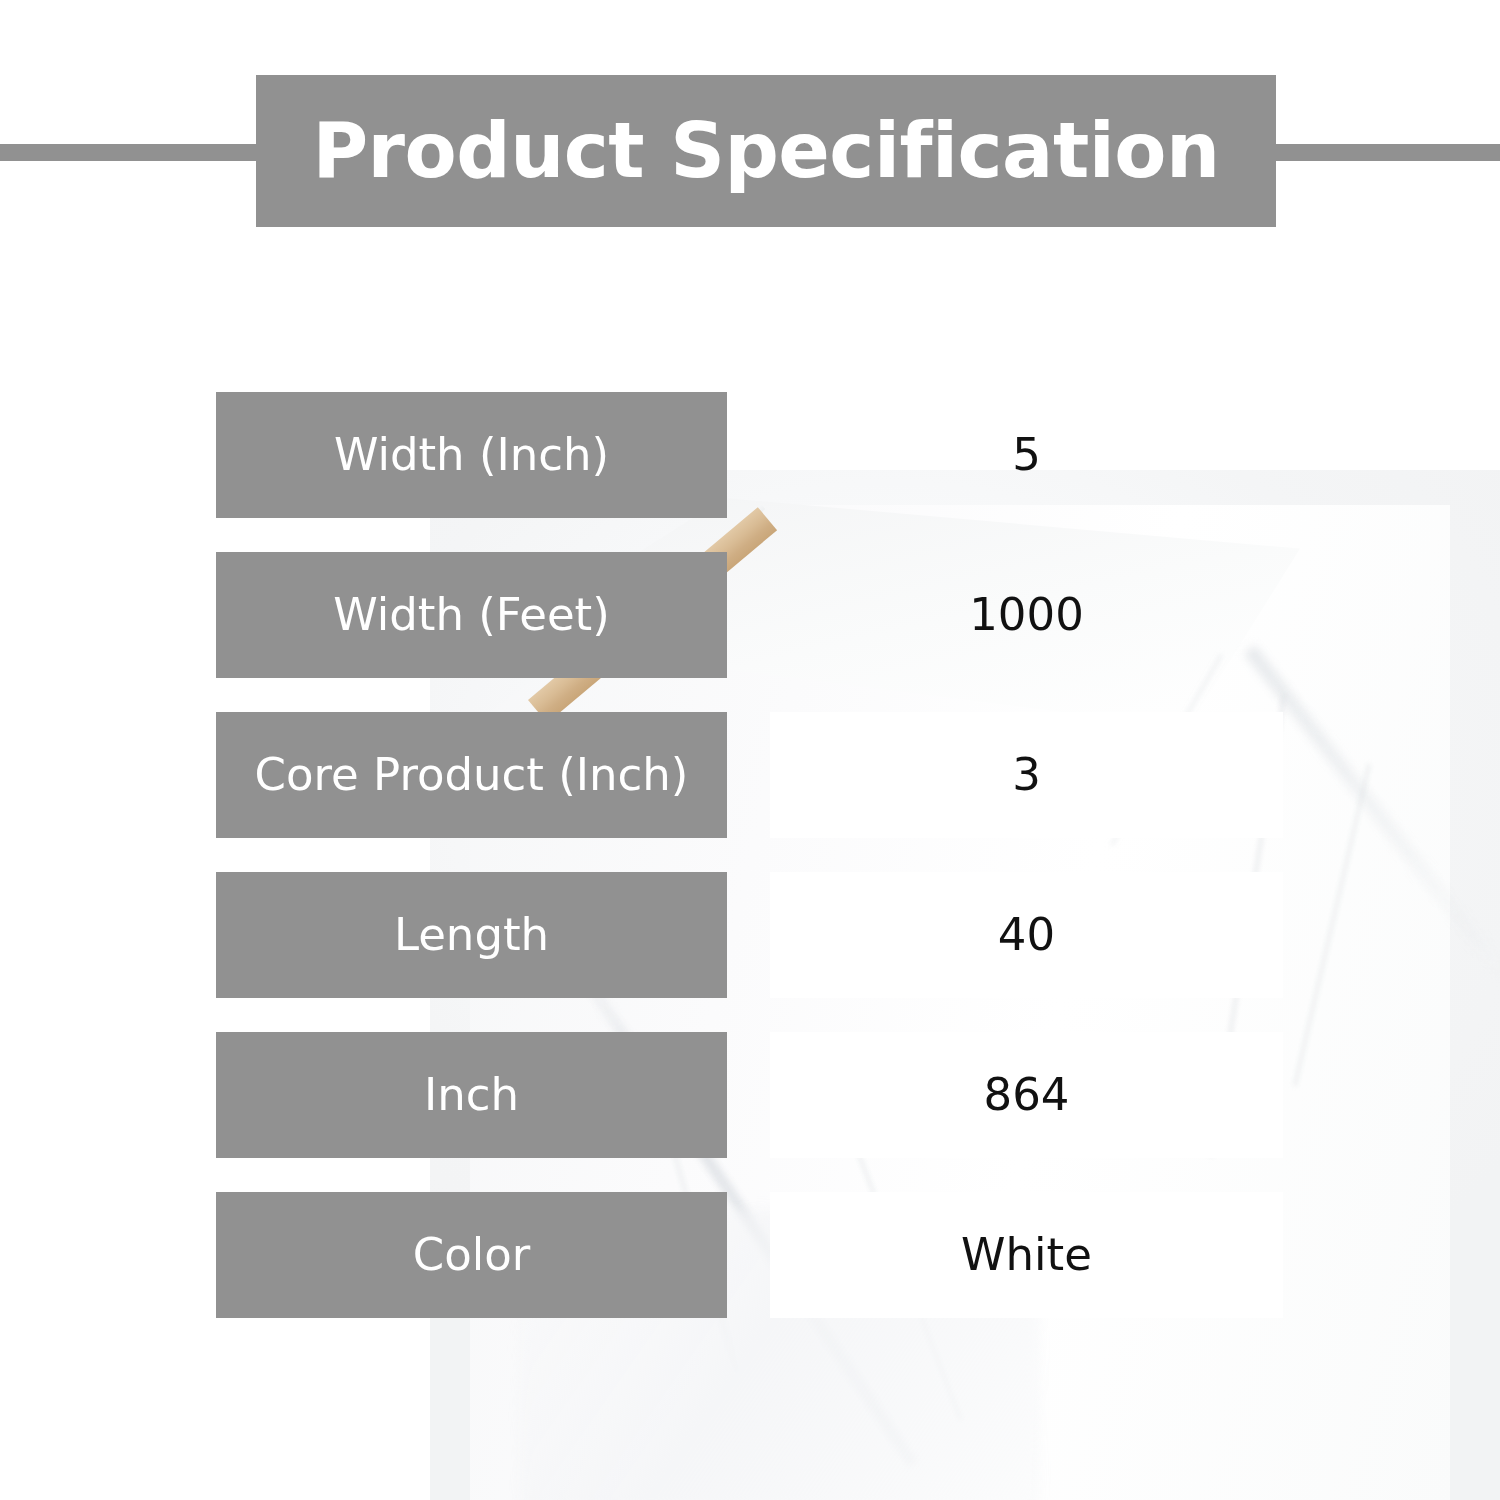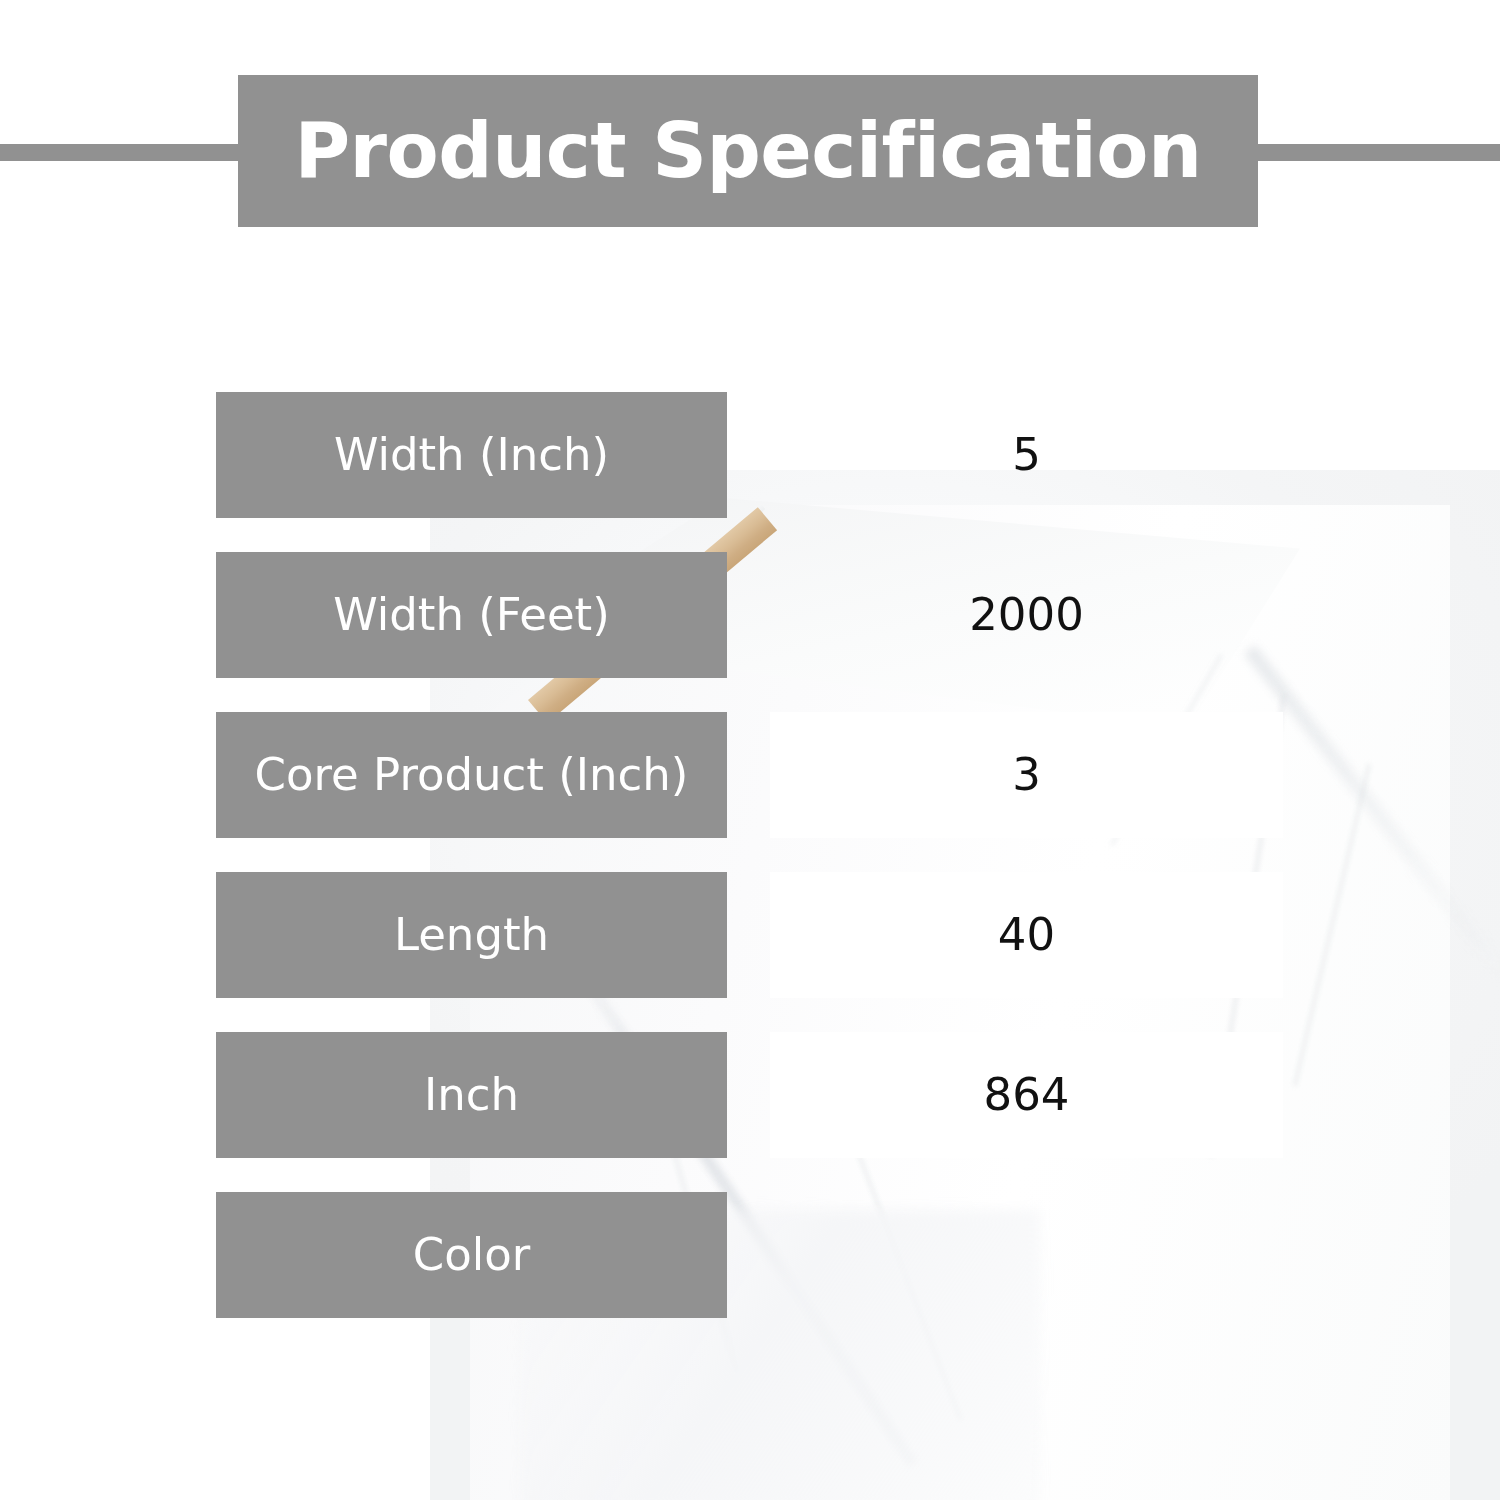--- a/index.html
+++ b/index.html
@@ -143,21 +143,21 @@
   .header-rule {
     position: absolute;
     left: 0;
     top: 144px;
     width: 1500px;
     height: 17px;
     background: #919191;
   }
   .header-bar {
     position: absolute;
-    left: 238px;
+    left: 256px;
     top: 75px;
     width: 1020px;
     height: 152px;
     background: #919191;
     display: flex;
     align-items: center;
     justify-content: center;
   }
   .header-title {
     color: #ffffff;
@@ -251,21 +251,21 @@
 
     <div class="spec-row no-card">
       <div class="spec-label">Width (Inch)</div>
       <div class="spec-gap"></div>
       <div class="spec-value">5</div>
     </div>
 
     <div class="spec-row no-card">
       <div class="spec-label">Width (Feet)</div>
       <div class="spec-gap"></div>
-      <div class="spec-value">2000</div>
+      <div class="spec-value">1000</div>
     </div>
 
     <div class="spec-row">
       <div class="spec-label">Core Product (Inch)</div>
       <div class="spec-gap"></div>
       <div class="spec-value">3</div>
     </div>
 
     <div class="spec-row">
       <div class="spec-label">Length</div>
@@ -275,17 +275,18 @@
 
     <div class="spec-row">
       <div class="spec-label">Inch</div>
       <div class="spec-gap"></div>
       <div class="spec-value">864</div>
     </div>
 
     <div class="spec-row">
       <div class="spec-label">Color</div>
       <div class="spec-gap"></div>
+      <div class="spec-value">White</div>
     </div>
 
   </div>
 
 </div>
 
 </body></html>

